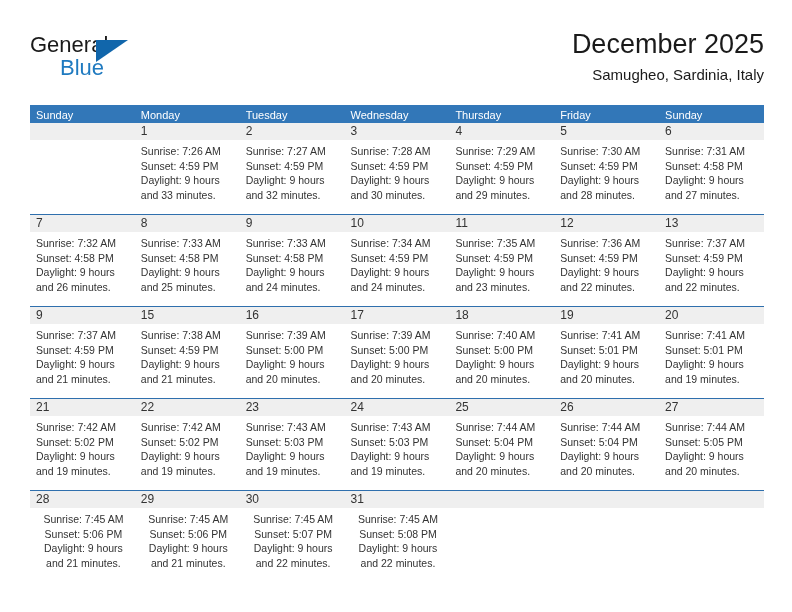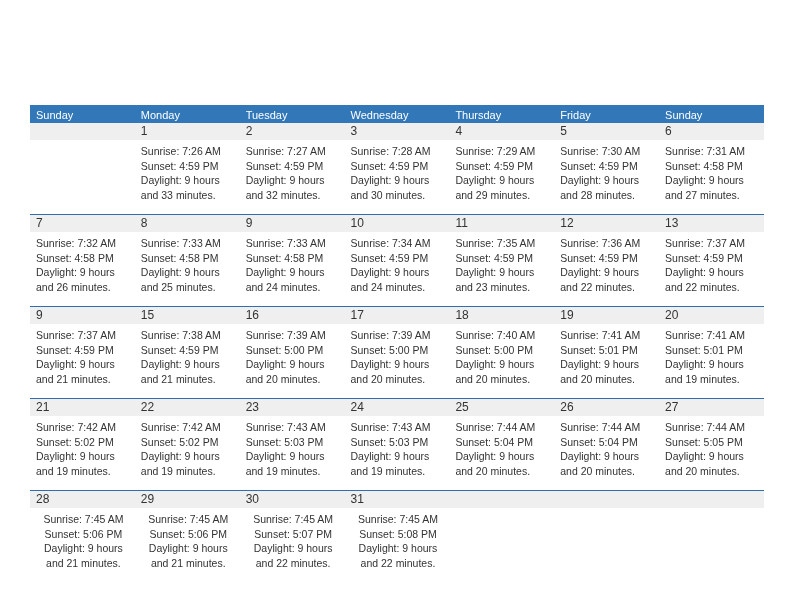--- a/index.html
+++ b/index.html
@@ -138,21 +138,30 @@
   .cell-empty .cell-body { min-height: 62px; }
   .cal tbody tr:last-child td .cell-body { min-height: 62px; text-align: center; }
 </style>
 </head>
 <body>
 
 <div class="page">
 
   <div class="topbar">
 
-
+    <div class="brand">
+      <span class="brand-general">General</span>
+      <span class="brand-tri"></span>
+      <span class="brand-blue">Blue</span>
+    </div>
+
+    <div class="titles">
+      <div class="cal-title">December 2025</div>
+      <div class="cal-subtitle">Samugheo, Sardinia, Italy</div>
+    </div>
 
   </div>
 
   <table class="cal">
     <thead>
       <tr>
         <th>Sunday</th>
         <th>Monday</th>
         <th>Tuesday</th>
         <th>Wednesday</th>

